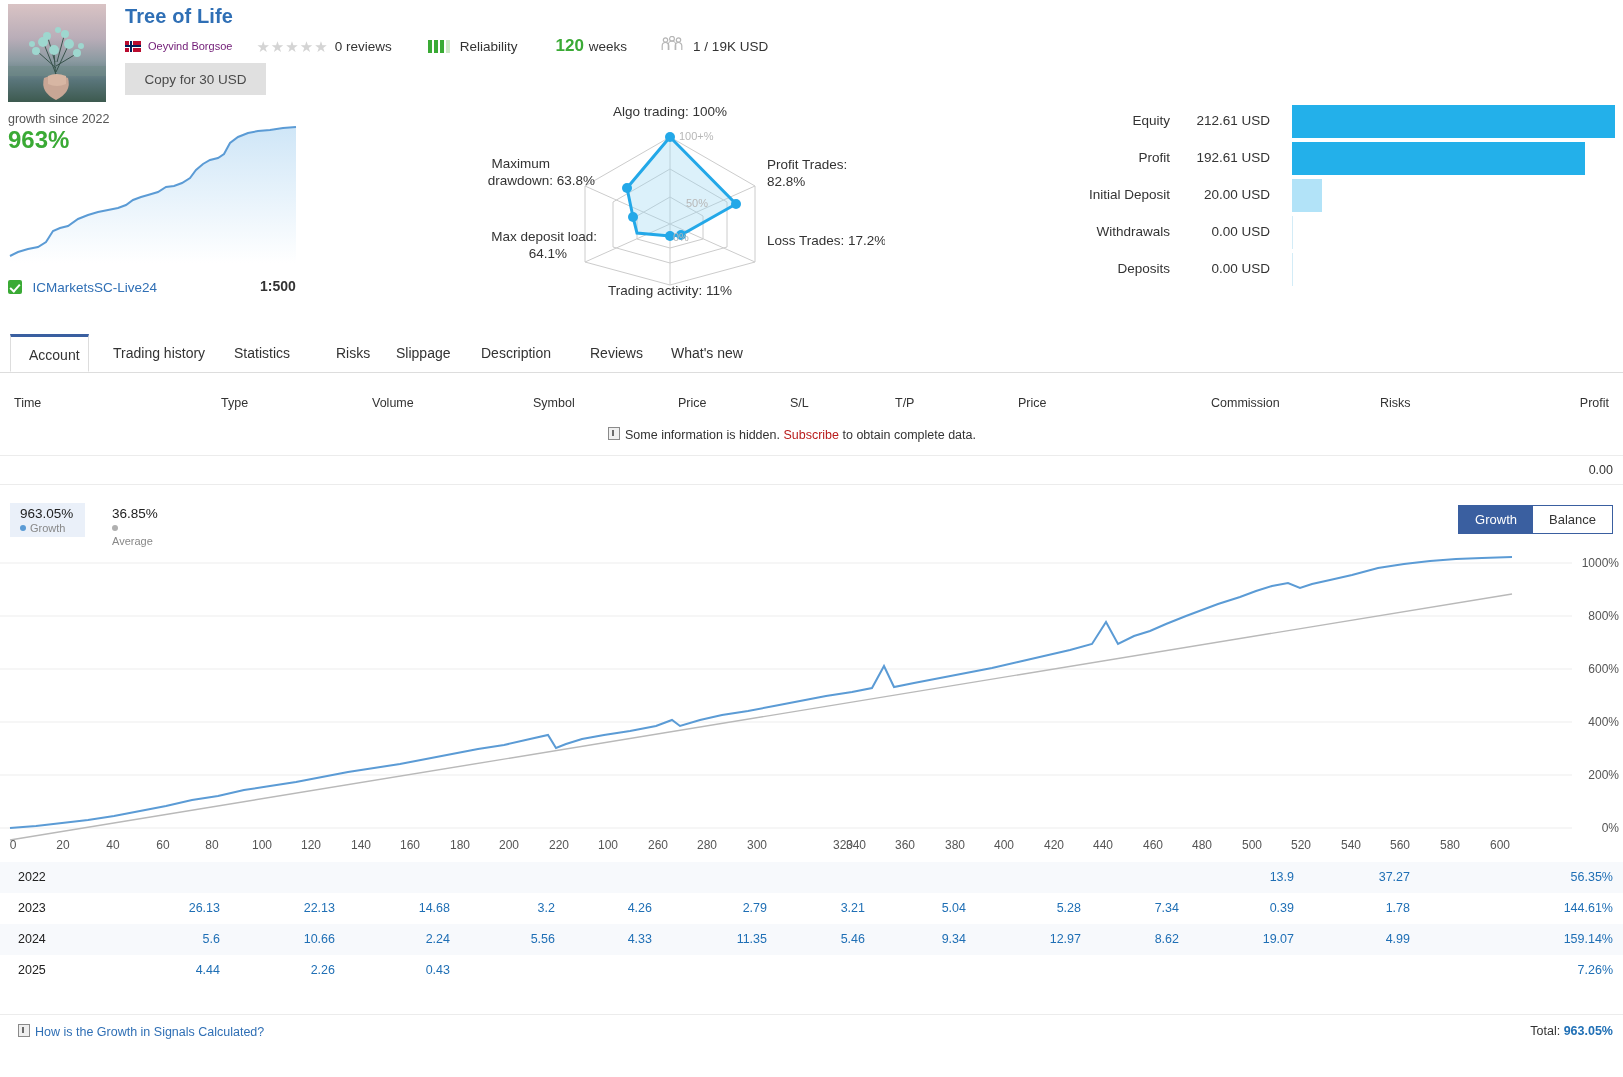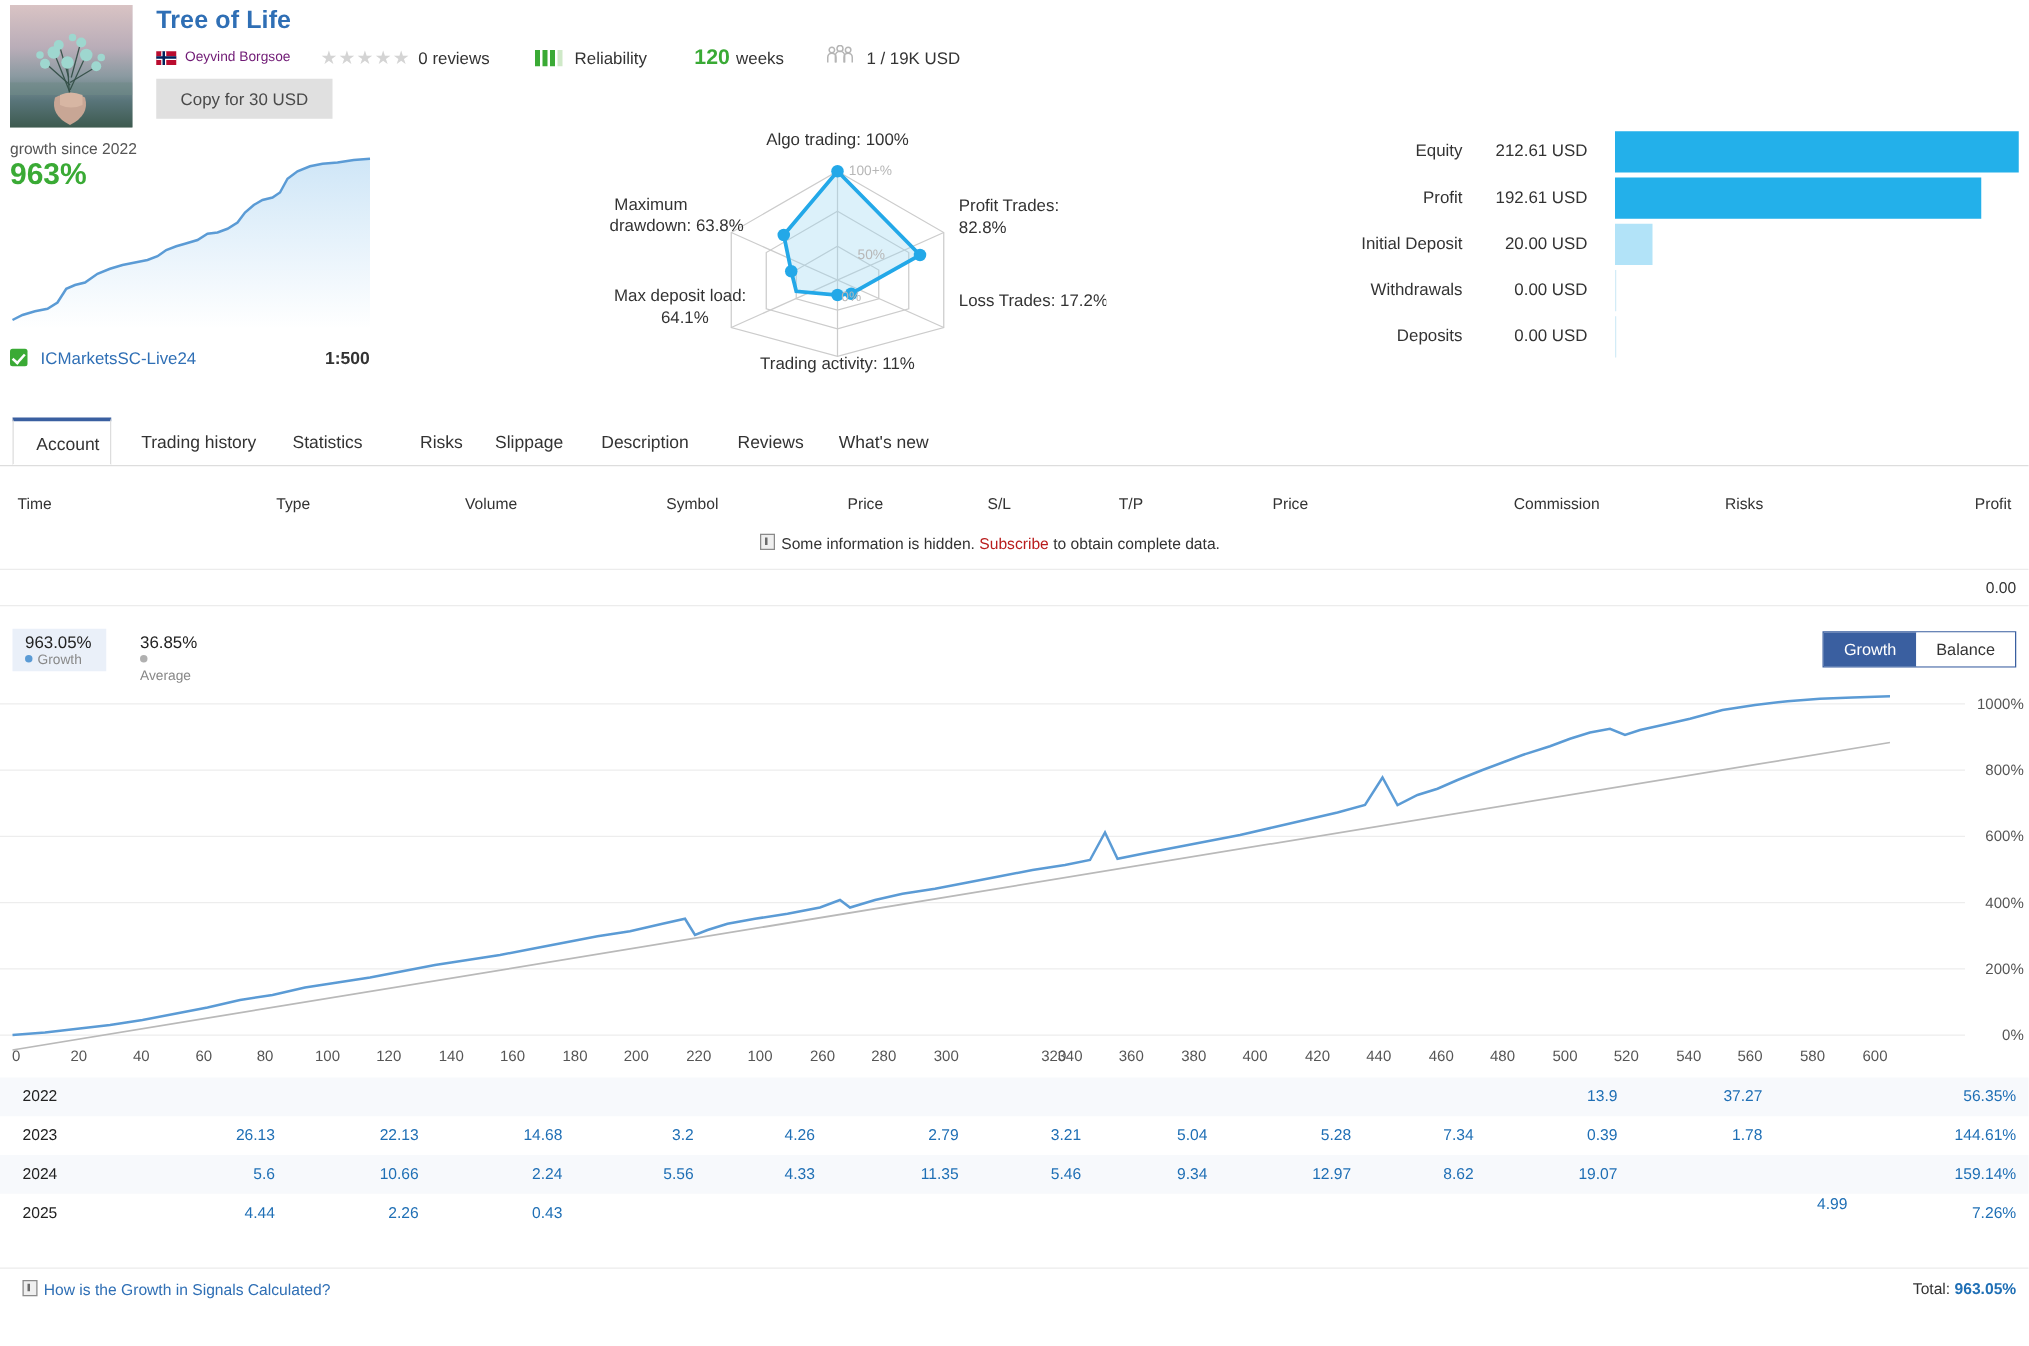--- a/index.html
+++ b/index.html
@@ -475,21 +475,21 @@
       <div class="mcell" style="left:265px;width:70px;">10.66</div>
       <div class="mcell" style="left:380px;width:70px;">2.24</div>
       <div class="mcell" style="left:485px;width:70px;">5.56</div>
       <div class="mcell" style="left:582px;width:70px;">4.33</div>
       <div class="mcell" style="left:697px;width:70px;">11.35</div>
       <div class="mcell" style="left:795px;width:70px;">5.46</div>
       <div class="mcell" style="left:896px;width:70px;">9.34</div>
       <div class="mcell" style="left:1011px;width:70px;">12.97</div>
       <div class="mcell" style="left:1109px;width:70px;">8.62</div>
       <div class="mcell" style="left:1224px;width:70px;">19.07</div>
-      <div class="mcell" style="left:1408px;width:70px;margin-top:24px;">4.99</div>
+      <div class="mcell" style="left:1340px;width:70px;">4.99</div>
       <div class="mtotal">159.14%</div>
     </div>
 
     <div class="mrow">
       <div class="myear">2025</div>
       <div class="mcell" style="left:150px;width:70px;">4.44</div>
       <div class="mcell" style="left:265px;width:70px;">2.26</div>
       <div class="mcell" style="left:380px;width:70px;">0.43</div>
       <div class="mtotal">7.26%</div>
     </div>

